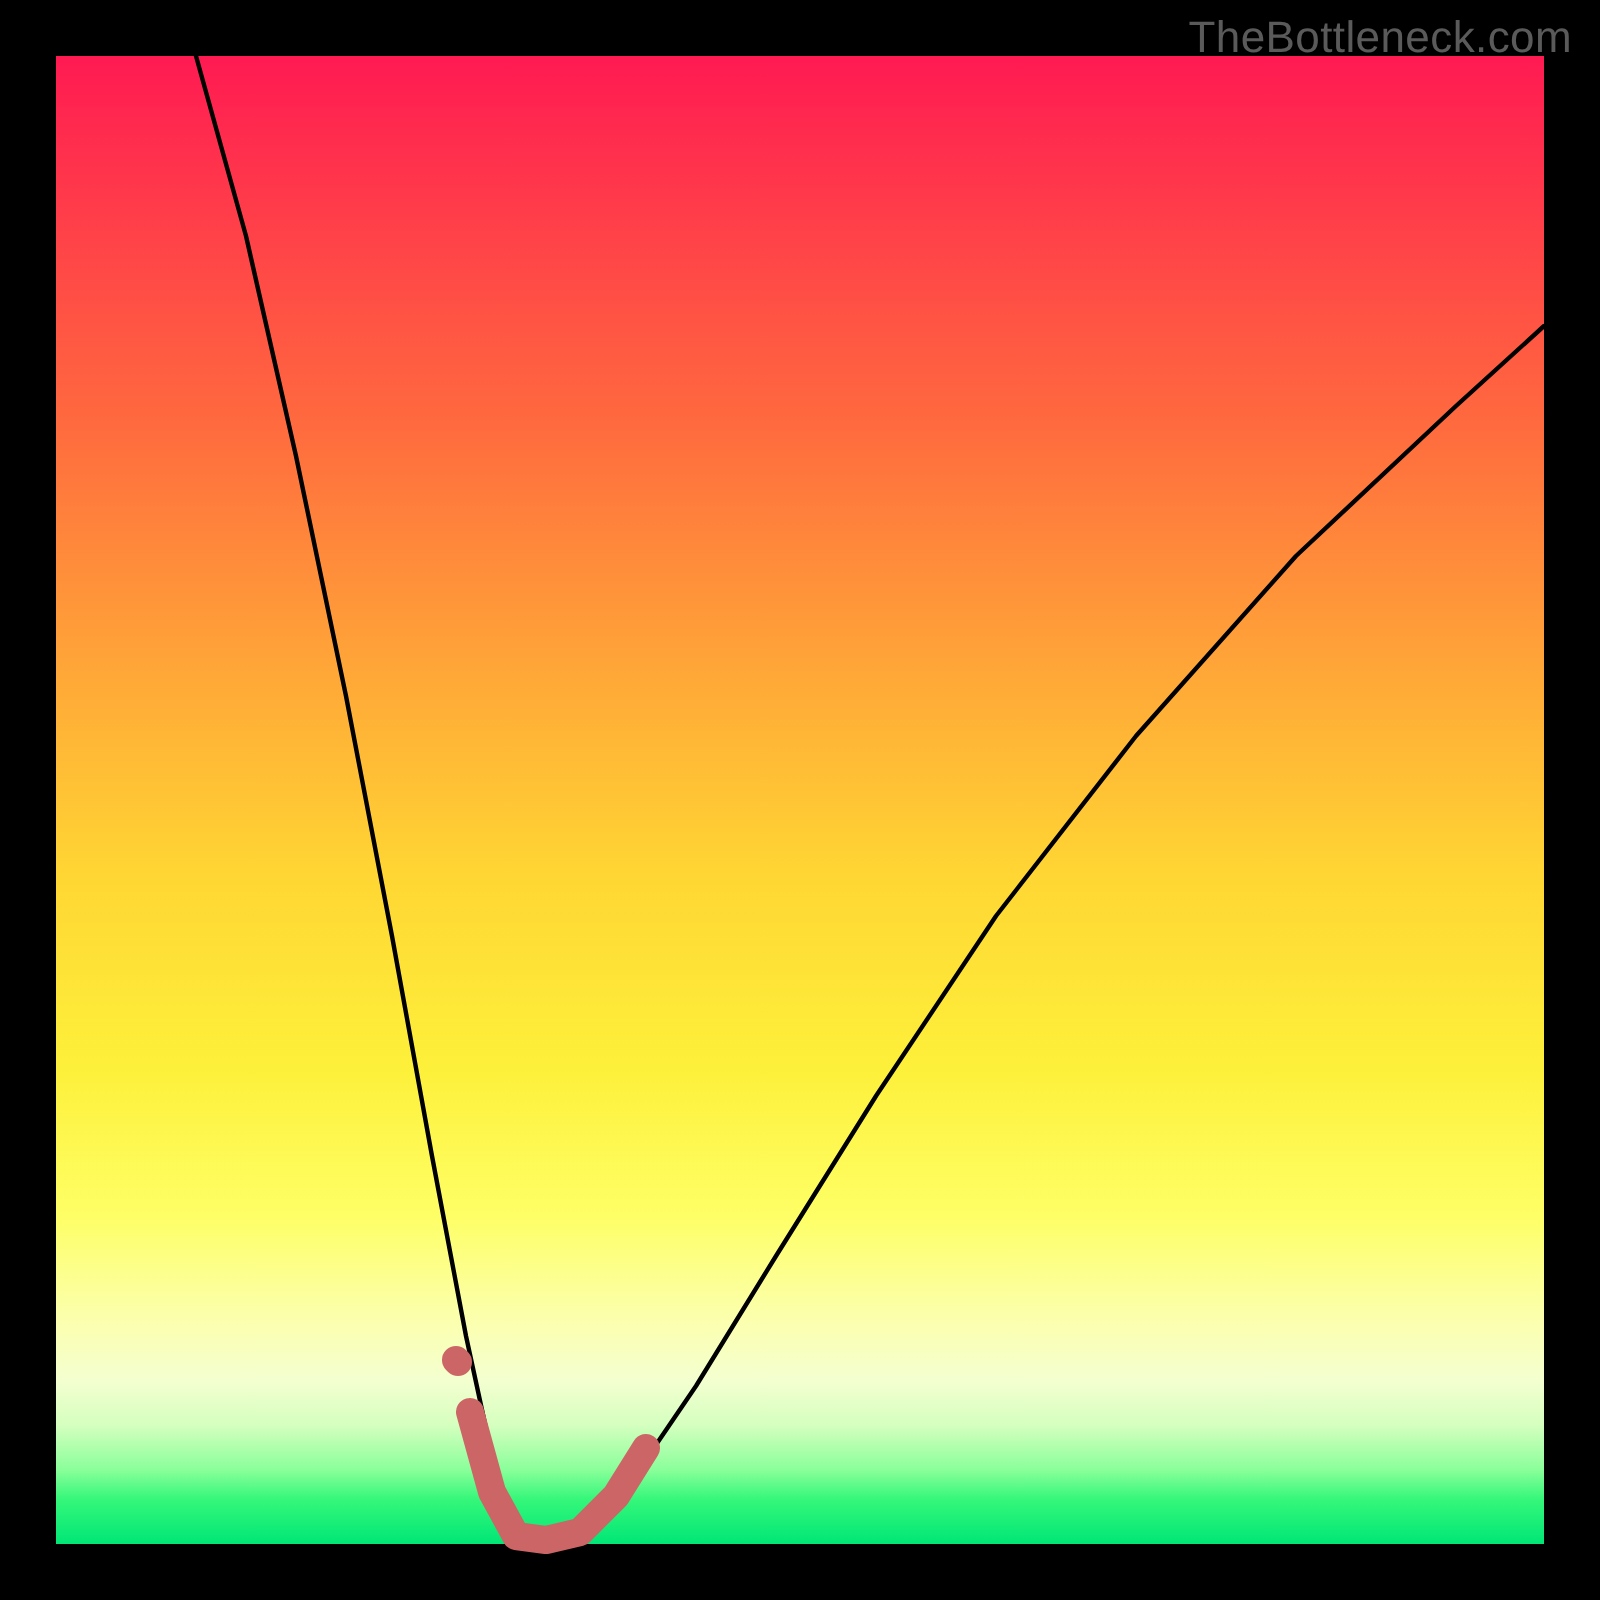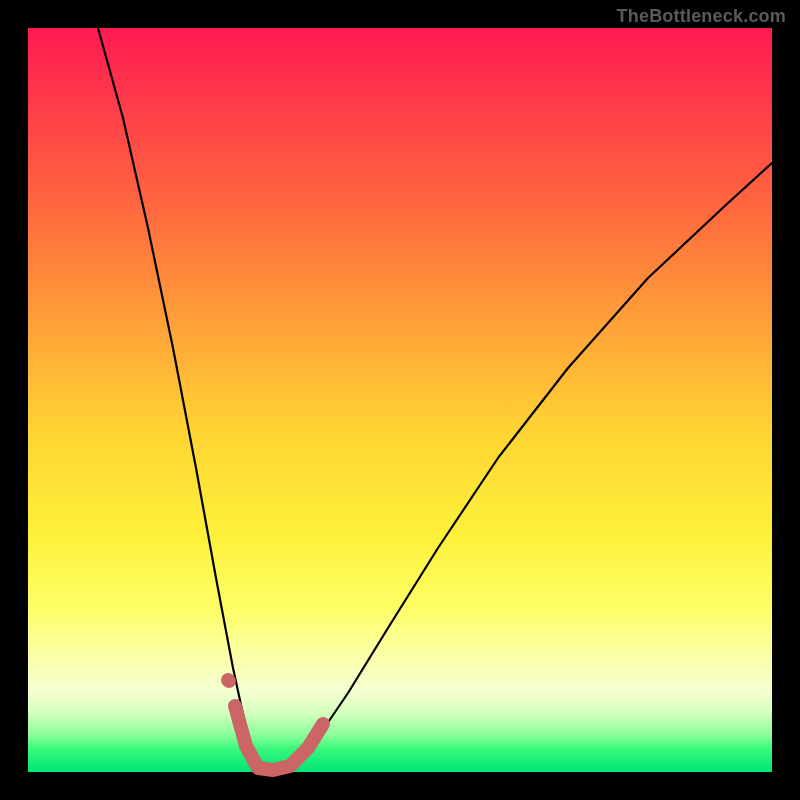--- a/index.html
+++ b/index.html
@@ -32,22 +32,22 @@
       #8aff9a 95%,
       #35f77a 97%,
       #00e676 100%
     );
   }
   .watermark {
     position: absolute;
     top: 6px;
     right: 14px;
     color: #5a5a5a;
-    font-size: 18px;
-    font-weight: 700;
+    font-size: 22px;
+    font-weight: 400;
     letter-spacing: 0.2px;
     user-select: none;
   }
   svg.curve-layer {
     position: absolute;
     left: 28px;
     top: 28px;
     width: 744px;
     height: 744px;
     overflow: visible;

